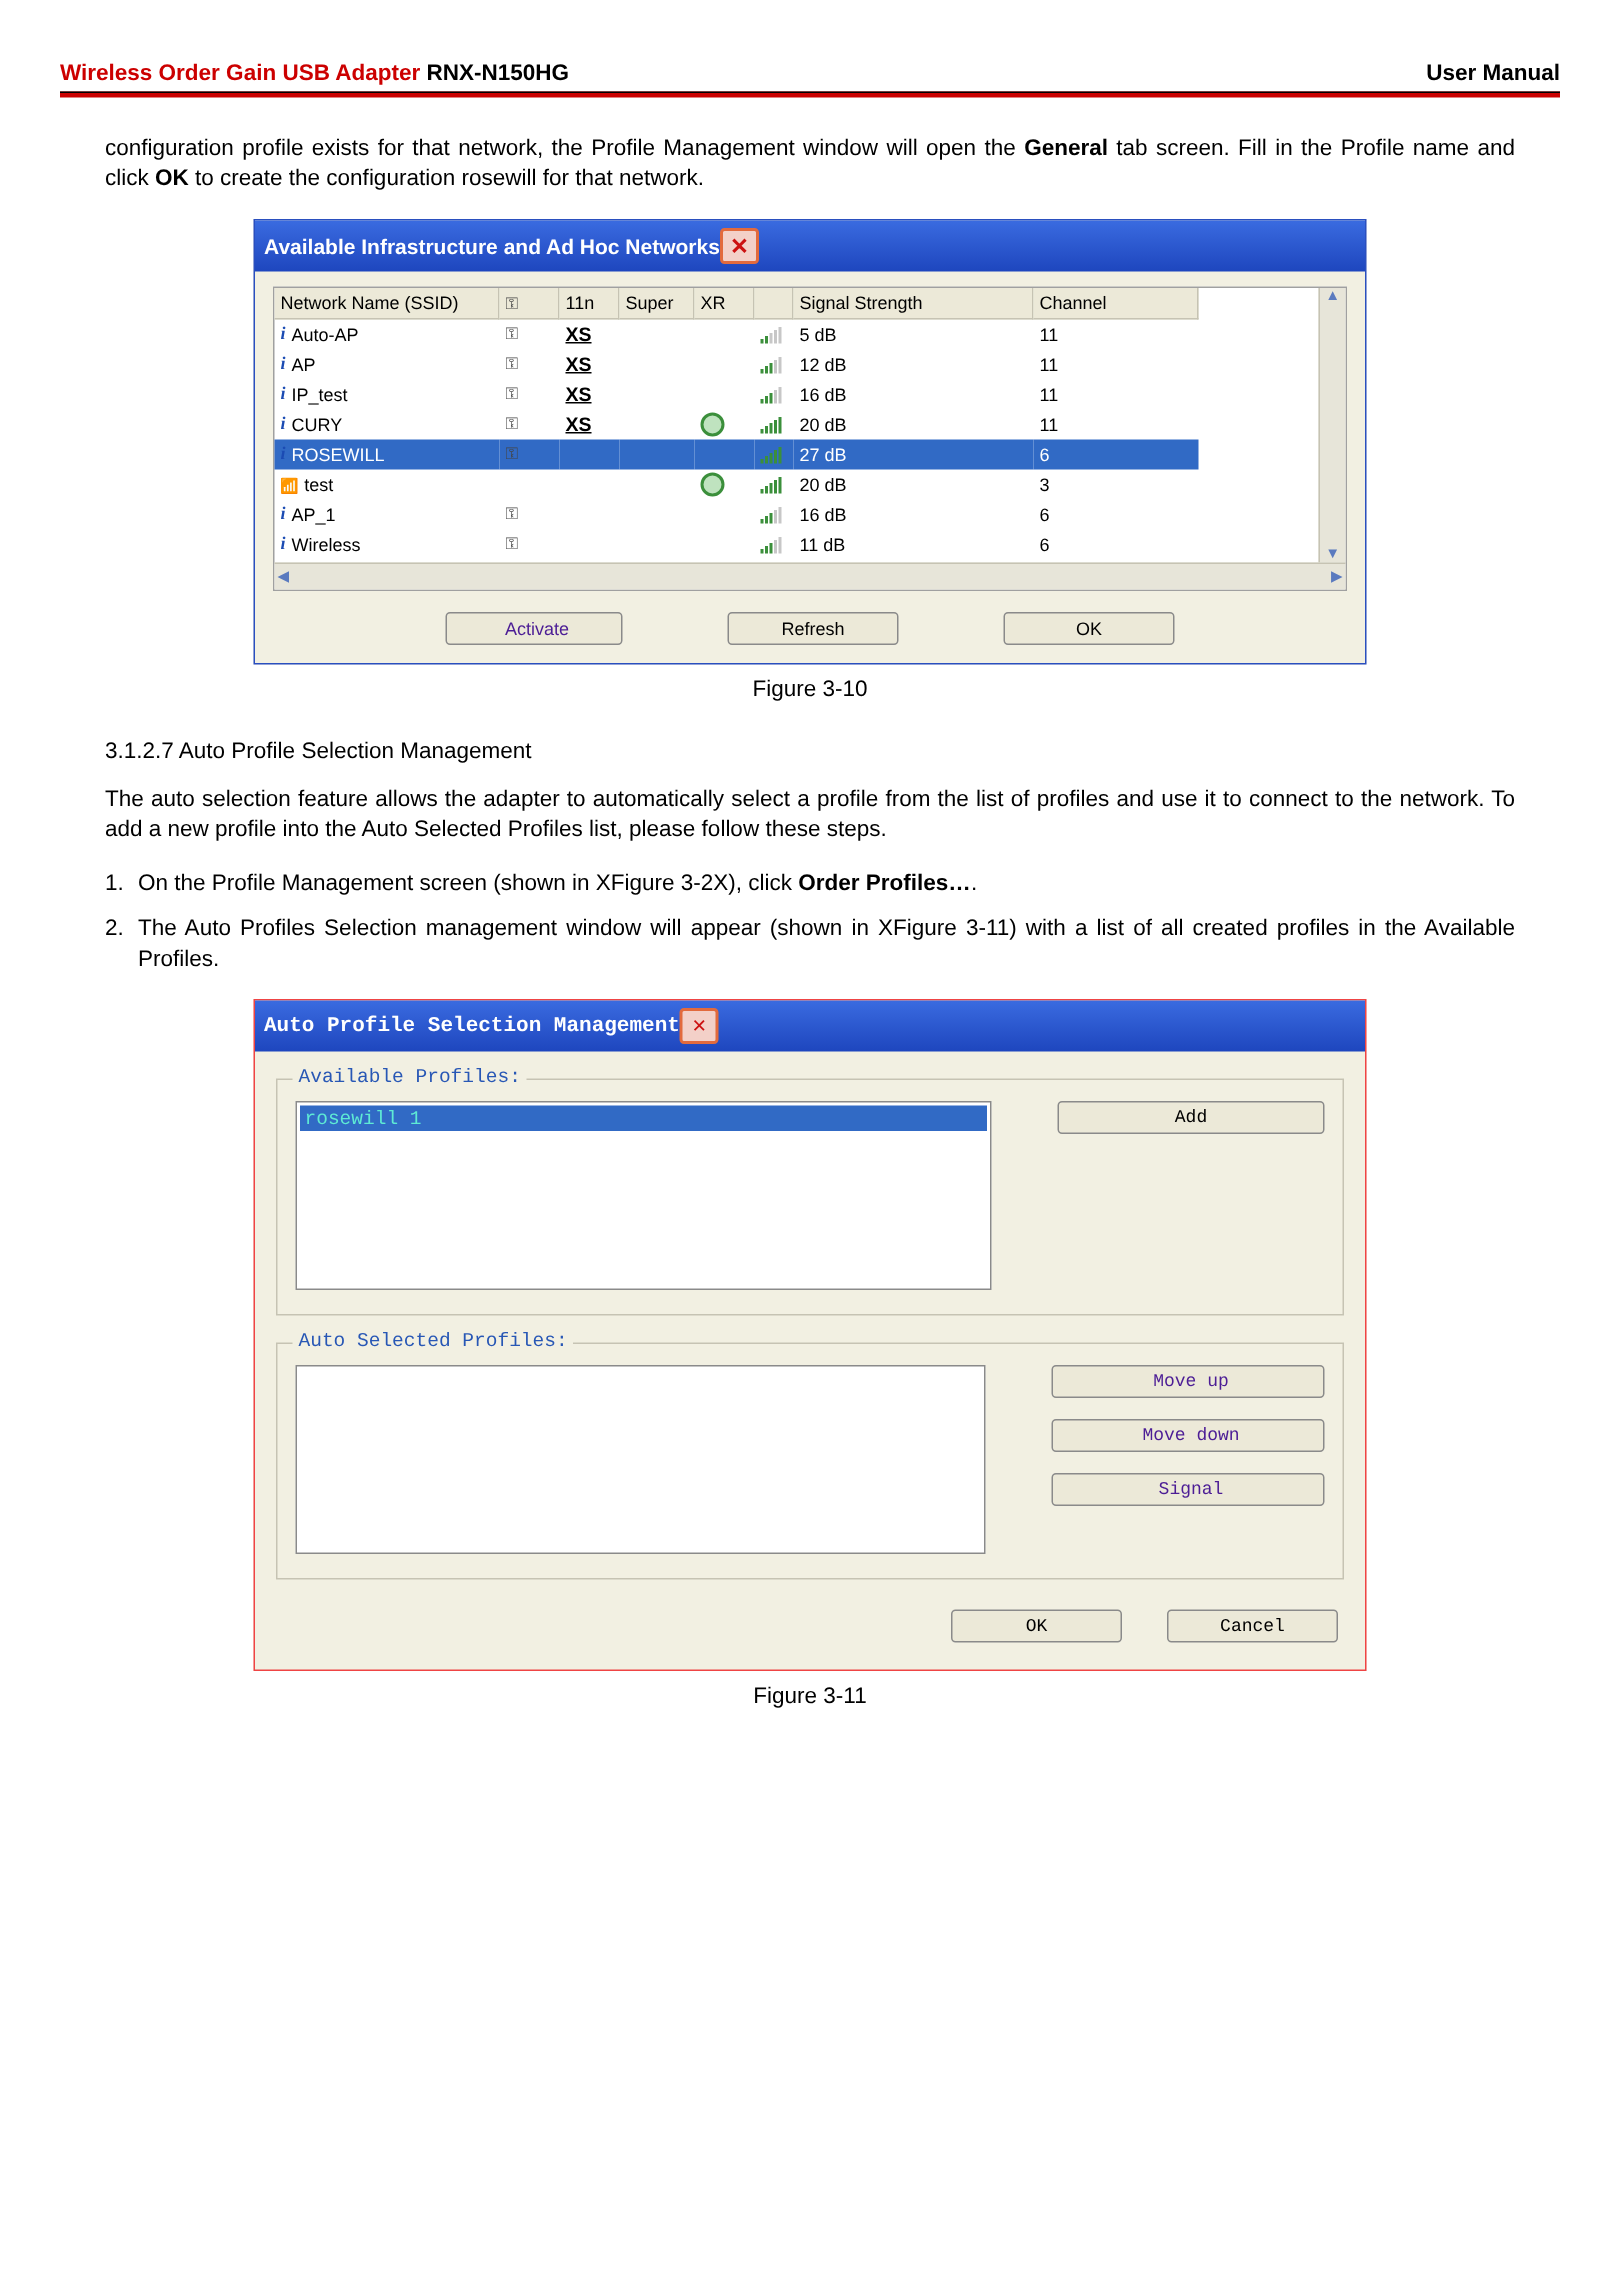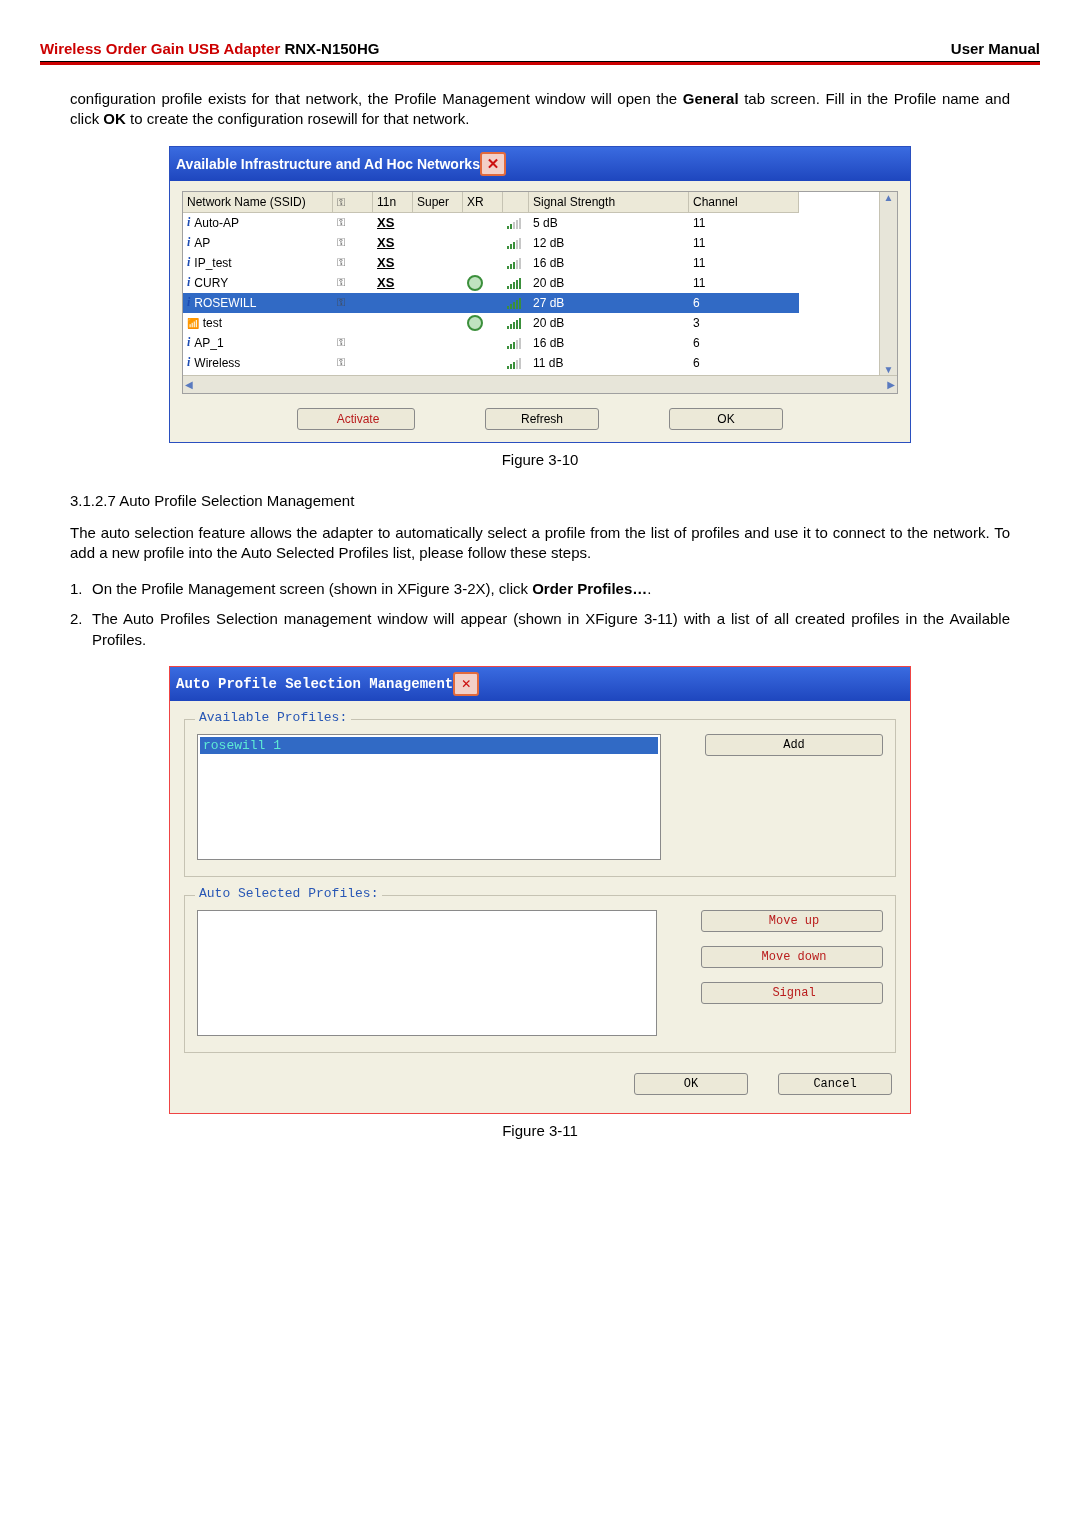--- a/index.html
+++ b/index.html
@@ -147,21 +147,21 @@
   }
   .win-btn {
     min-width: 96px;
     text-align: center;
     padding: 3px 8px;
     background: #ece9d8;
     border: 1px solid #8a8a8a;
     border-radius: 3px;
     font-size: 12px;
   }
-  .win-btn.disabled { color: #b91c1c; padding-left: 12px; }
+  .win-btn.disabled { color: #4c1d95; padding-left: 12px; }
 
   
   .ico-i::before { content: "i"; font-family: Georgia, serif; font-style: italic; color: #1b4bb3; font-weight: bold; margin-right: 4px; }
   .ico-adhoc::before { content: "📶"; font-size: 10px; color:#1b4bb3; }
   .ico-key { color:#444; font-size:11px; }
   .ico-xs { font-family: Arial; font-weight: bold; font-size:13px; text-decoration: underline; }
   .ico-xr { width:12px; height:12px; border-radius:50%; border:2px solid #3b8f3b; background:#bfe3bf; display:inline-block; }
   .bars {
     display:inline-flex; align-items:flex-end; gap:1px; height:12px;
   }

